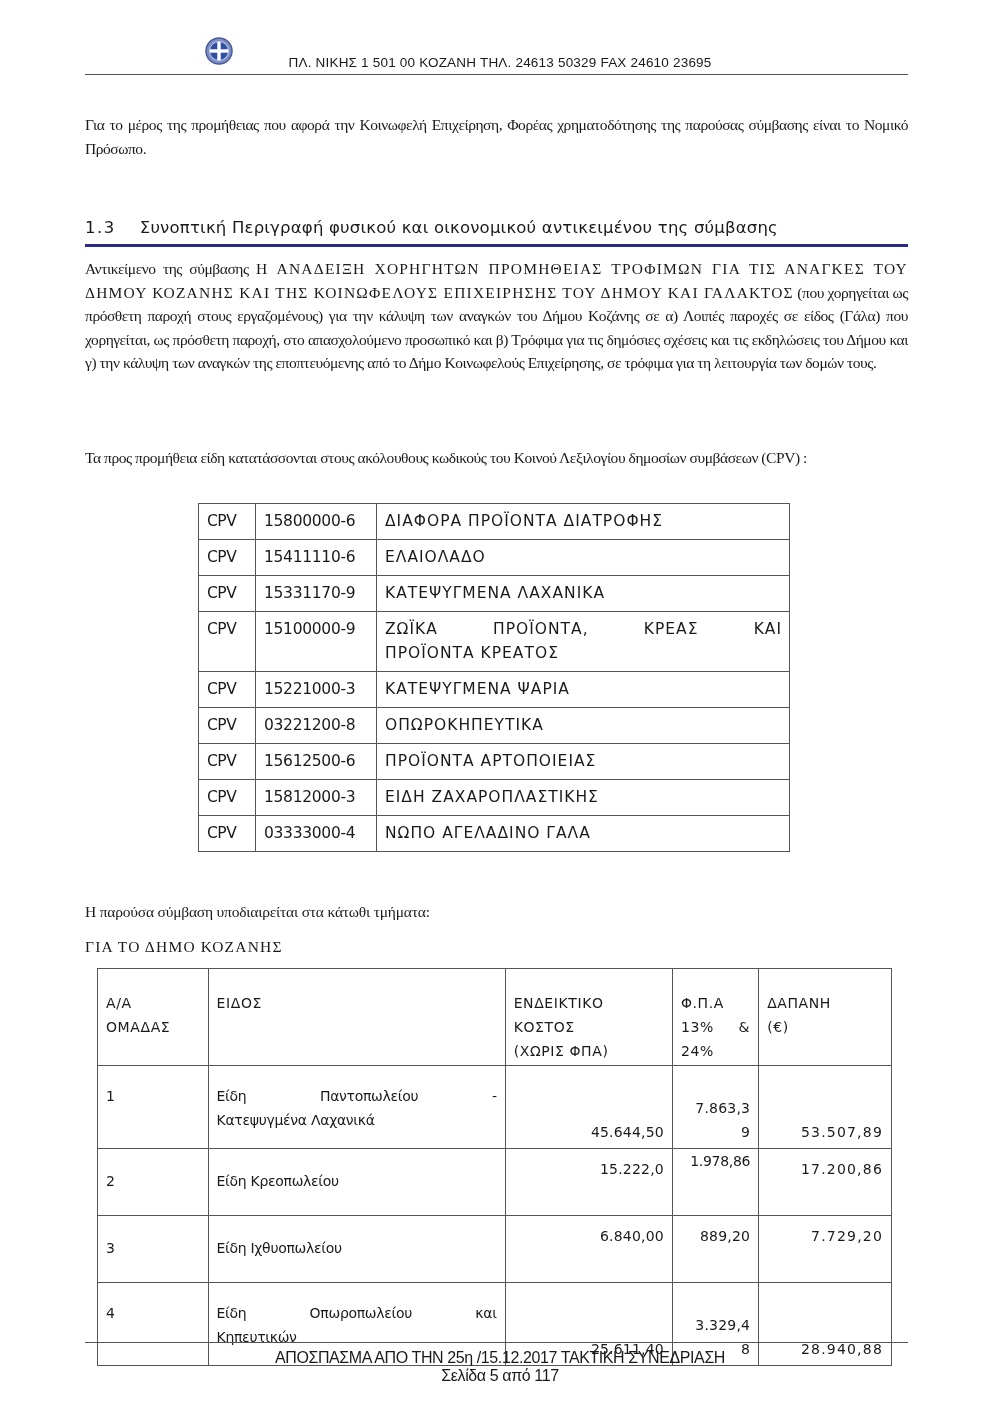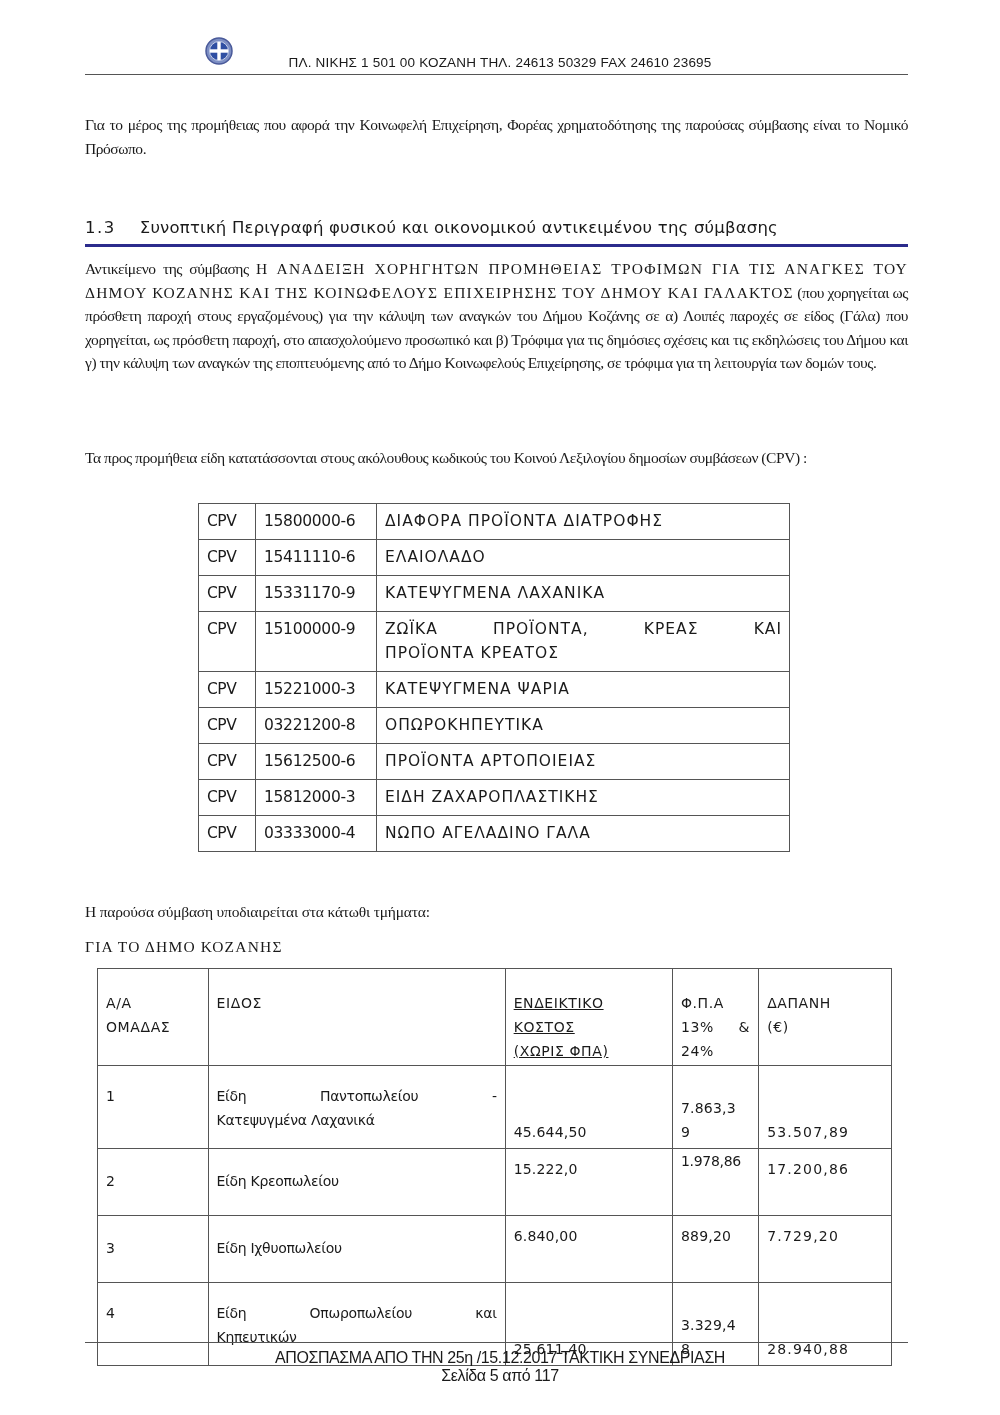--- a/index.html
+++ b/index.html
@@ -46,24 +46,24 @@
   #p5 { top: 935px; letter-spacing: 1.2px; }
 
   .lots { left: 97px; top: 968px; width: 795px; }
   .lots td, .lots th {
     border: 1px solid #555; font-size: 14px; line-height: 24px; vertical-align: top;
     padding: 0 8px; font-weight: normal; text-align: left;
   }
   .lots th { padding-top: 22px; padding-bottom: 2px; letter-spacing: 0.6px; }
   .lots .w1 { width: 92px; }
   .lots .w2 { width: 276px; }
-  .lots .w3 { width: 148px; text-decoration: underline; }
+  .lots .w3 { width: 148px; }
   .lots .w4 { width: 68px; }
   .lots .w5 { width: 114px; }
-  .lots td.num { vertical-align: bottom; padding-bottom: 4px; letter-spacing: 0.2px; margin-left: 8px; }
+  .lots td.num { text-align: right; vertical-align: bottom; padding-bottom: 4px; letter-spacing: 0.2px; margin-left: 8px; }
   .lots td.num.wide { letter-spacing: 1.2px; }
   .lots td.idx { padding-top: 18px; }
   .lots td.desc { padding-top: 18px; padding-bottom: 2px; text-align: justify; text-align-last: left; letter-spacing: -0.3px; }
   .lots tr.r1 td { height: 62px; }
   .lots tr.r2 td, .lots tr.r3 td { height: 44px; }
   .lots tr.r4 td { height: 62px; }
   .lots .fpa-head { display: flex; justify-content: space-between; }
   .desc-line { display: flex; justify-content: space-between; }
 
   .footer-rule { position: absolute; left: 85px; top: 1342px; width: 823px; height: 1px; background: #555; }

